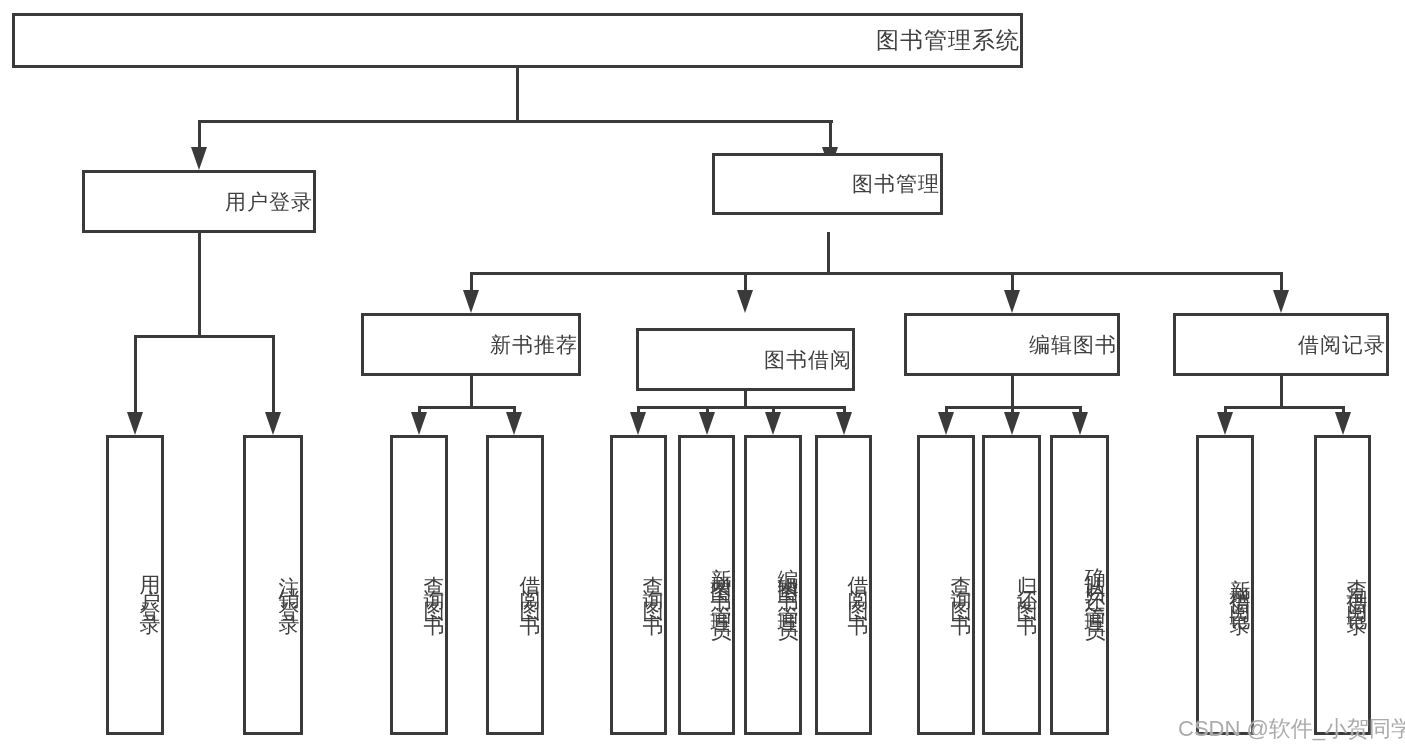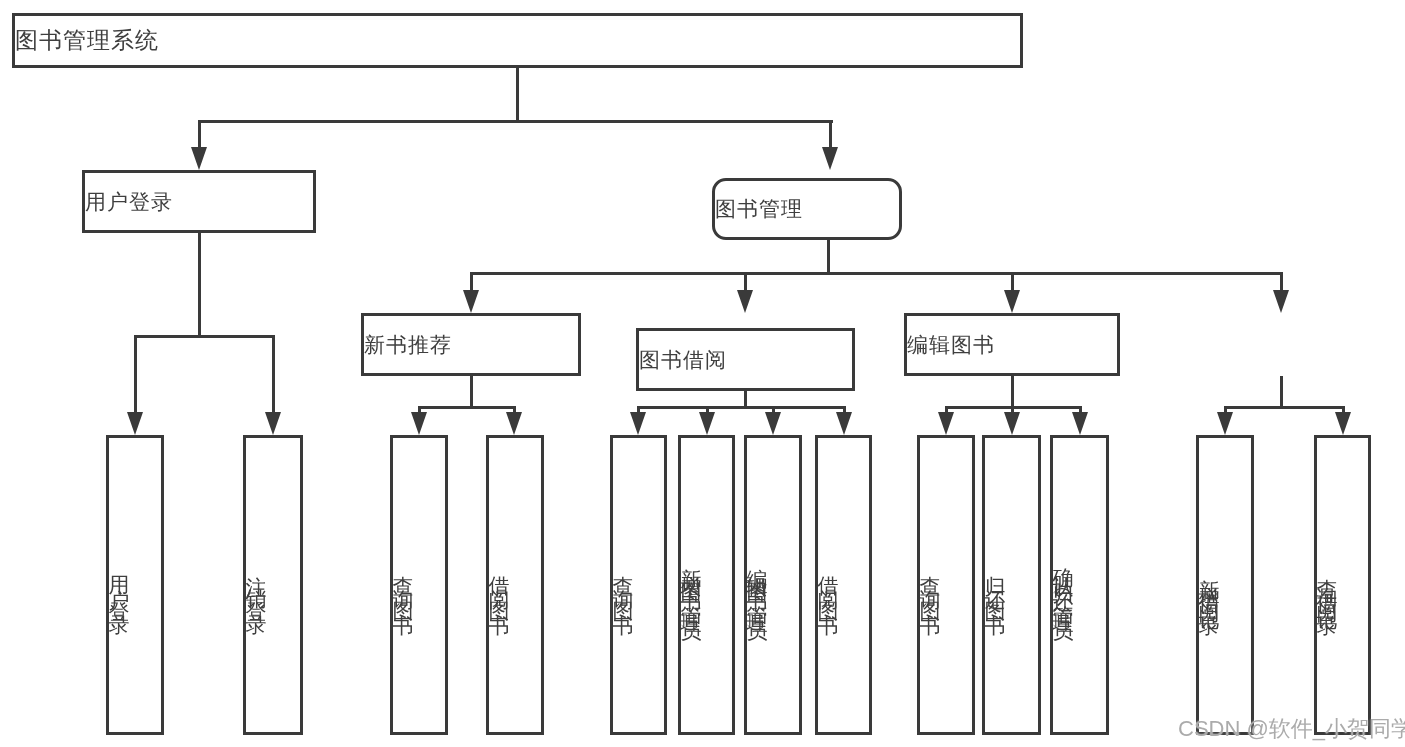--- a/index.html
+++ b/index.html
@@ -4,21 +4,21 @@
 <style>
   html,body { margin:0; padding:0; background:#fff; }
   .stage {
     position:relative; width:1405px; height:747px; background:#ffffff;
     font-family:"Liberation Sans","DejaVu Sans",sans-serif; color:#3f3f3f;
     overflow:hidden;
   }
   .box {
     position:absolute; box-sizing:border-box;
     border:3px solid #3a3a3a; background:#ffffff;
-    display:flex; align-items:center; justify-content:flex-start;
+    display:flex; align-items:center; justify-content:flex-end;
     font-size:21px; letter-spacing:1px; z-index:2;
   }
   .root-box { font-size:23px; }
   .vbox span {
     writing-mode:vertical-rl; text-orientation:mixed;
     font-size:21px; line-height:1; letter-spacing:0.62em;
   }
   .vbox span.tight { letter-spacing:0.36em; }
   .hl, .vl { position:absolute; background:#3a3a3a; z-index:1; }
   .hl { height:3px; }
@@ -99,32 +99,35 @@
   <div class="arr" style="left:1217px;top:412px;"></div>
   <div class="arr" style="left:1335px;top:412px;"></div>
 
   <div class="box root-box" style="left:12px;top:13px;width:1011px;height:55px;">
     <span>图书管理系统</span>
   </div>
 
   <div class="box" style="left:82px;top:170px;width:234px;height:63px;">
     <span>用户登录</span>
   </div>
-  <div class="box" style="left:712px;top:178px;width:190px;height:62px;border-radius:14px;">
+  <div class="box" style="left:712px;top:153px;width:231px;height:62px;">
     <span>图书管理</span>
   </div>
 
   <div class="box" style="left:361px;top:313px;width:220px;height:63px;">
     <span>新书推荐</span>
   </div>
   <div class="box" style="left:636px;top:328px;width:219px;height:63px;">
     <span>图书借阅</span>
   </div>
   <div class="box" style="left:904px;top:313px;width:216px;height:63px;">
     <span>编辑图书</span>
+  </div>
+  <div class="box" style="left:1173px;top:313px;width:216px;height:63px;">
+    <span>借阅记录</span>
   </div>
 
   <div class="box vbox" style="left:106px;top:435px;width:58px;height:300px;">
     <span>用户登录</span>
   </div>
   <div class="box vbox" style="left:243px;top:435px;width:60px;height:300px;">
     <span>注销登录</span>
   </div>
 
   <div class="box vbox" style="left:390px;top:435px;width:58px;height:300px;">

